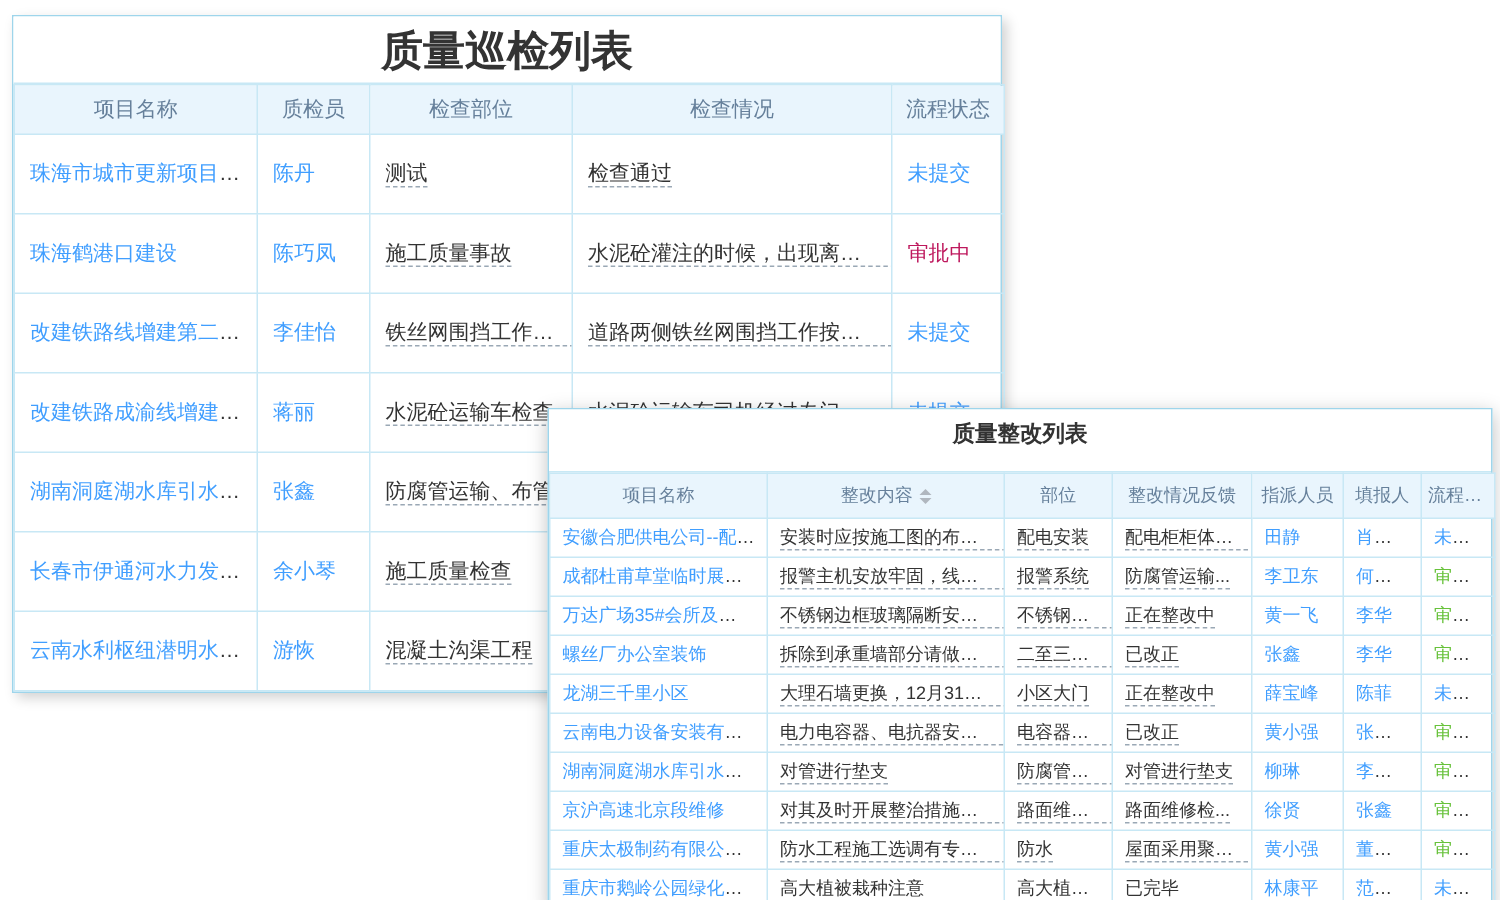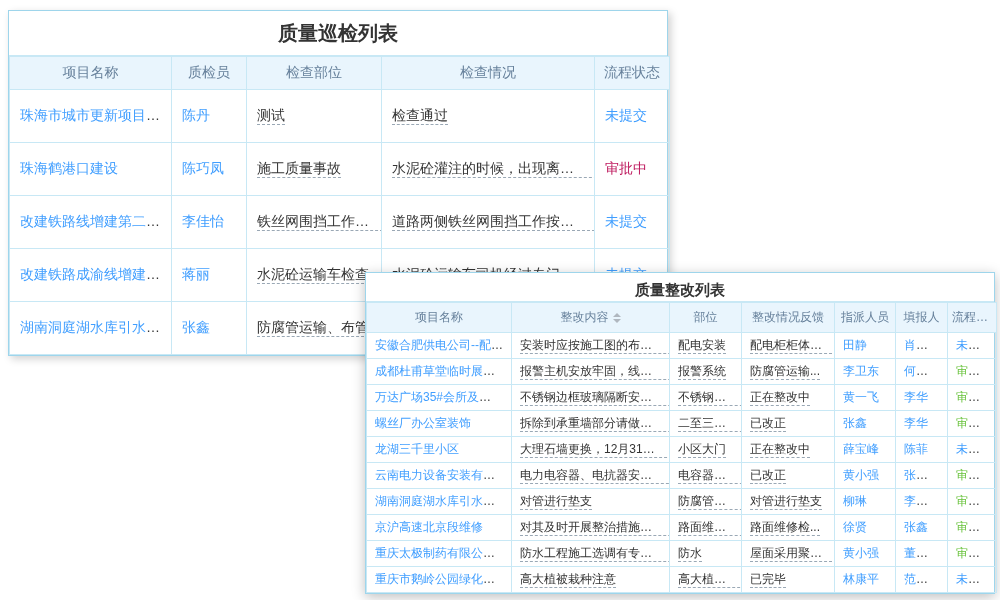--- a/index.html
+++ b/index.html
@@ -7,27 +7,27 @@
   body{font-family:"Liberation Sans","DejaVu Sans",sans-serif}
   .stage{position:relative;width:1000px;height:600px;background:#ffffff;overflow:hidden}
 
   .panel{position:absolute;background:#fff;border:1px solid #9ed5eb}
   .panel table{width:100%;border-collapse:collapse;table-layout:fixed}
   .panel th,.panel td{border:1px solid #c8e8f5;white-space:nowrap;overflow:hidden;text-overflow:ellipsis}
   .tbl-title{text-align:center;font-weight:bold;color:#333;border-bottom:1px solid #c8e8f5;background:#fff}
 
   
   #inspection-panel{left:8px;top:10px;width:660px;z-index:1;box-shadow:3px 3px 8px rgba(0,0,0,.18)}
-  #inspection-panel .tbl-title{height:45px;line-height:45px;font-size:20px}
+  #inspection-panel .tbl-title{height:45px;line-height:45px;font-size:28px}
   #inspection-panel th{height:33px;font-size:14px;font-weight:normal;color:#66809b;background:#e9f5fd;text-align:center;padding:0 6px}
   #inspection-panel td{height:37px;font-size:14px;color:#333;padding:17px 10px;text-align:left}
 
   
   #rect-panel{left:365px;top:272px;width:630px;z-index:2;box-shadow:0 3px 12px rgba(0,0,0,.25)}
-  #rect-panel .tbl-title{height:29px;line-height:33px;font-size:15px}
+  #rect-panel .tbl-title{height:42px;line-height:33px;font-size:15px}
   #rect-panel th{height:30px;font-size:12px;font-weight:normal;color:#66809b;background:#e9f5fd;text-align:center;padding:0 4px}
   #rect-panel td{height:26px;font-size:12px;color:#333;padding:0 8px;text-align:left}
 
   .link{color:#409eff;cursor:pointer}
   .dashed{border-bottom:1px dashed #9aa8b5;padding-bottom:1px;cursor:default}
   .status{font-weight:normal}
 
   
   .caret-wrapper{display:inline-flex;flex-direction:column;align-items:center;justify-content:center;height:14px;vertical-align:middle;margin-left:4px;cursor:pointer}
   .sort-caret{width:0;height:0;border:4px solid transparent;display:block}
@@ -86,20 +86,34 @@
             <td><span class="dashed">水泥砼运输车检查</span></td>
             <td><span class="dashed">水泥砼运输车司机经过专门培训...</span></td>
             <td><span class="status" style="color: rgb(64, 158, 255);">未提交</span></td>
           </tr>
           <tr>
             <td><span class="link">湖南洞庭湖水库引水工...</span></td>
             <td><span class="link">张鑫</span></td>
             <td><span class="dashed">防腐管运输、布管</span></td>
             <td><span class="dashed">防腐管运输过程中，未对管进行...</span></td>
             <td><span class="status" style="color: rgb(103, 194, 58);">审批通过</span></td>
+          </tr>
+          <tr>
+            <td><span class="link">长春市伊通河水力发电...</span></td>
+            <td><span class="link">余小琴</span></td>
+            <td><span class="dashed">施工质量检查</span></td>
+            <td></td>
+            <td></td>
+          </tr>
+          <tr>
+            <td><span class="link">云南水利枢纽潜明水库...</span></td>
+            <td><span class="link">游恢</span></td>
+            <td><span class="dashed">混凝土沟渠工程</span></td>
+            <td></td>
+            <td></td>
           </tr>
         </tbody>
     </table>
   </section>
 
   <section class="panel" id="rect-panel">
     <div class="tbl-title">质量整改列表</div>
     <table id="rectification-table">
       <colgroup>
         <col style="width:145px">

